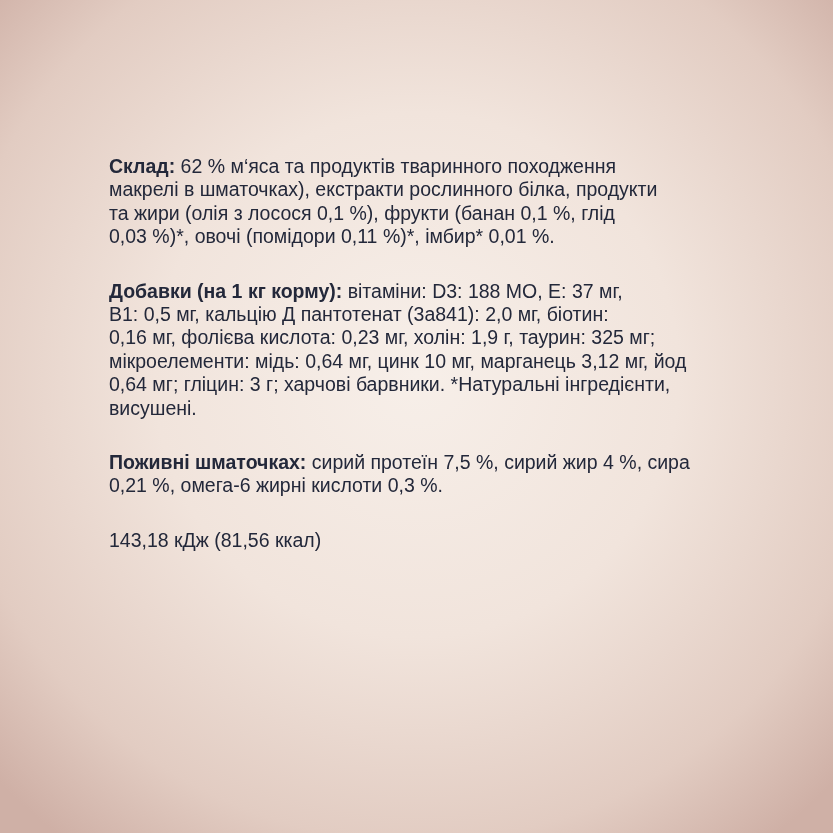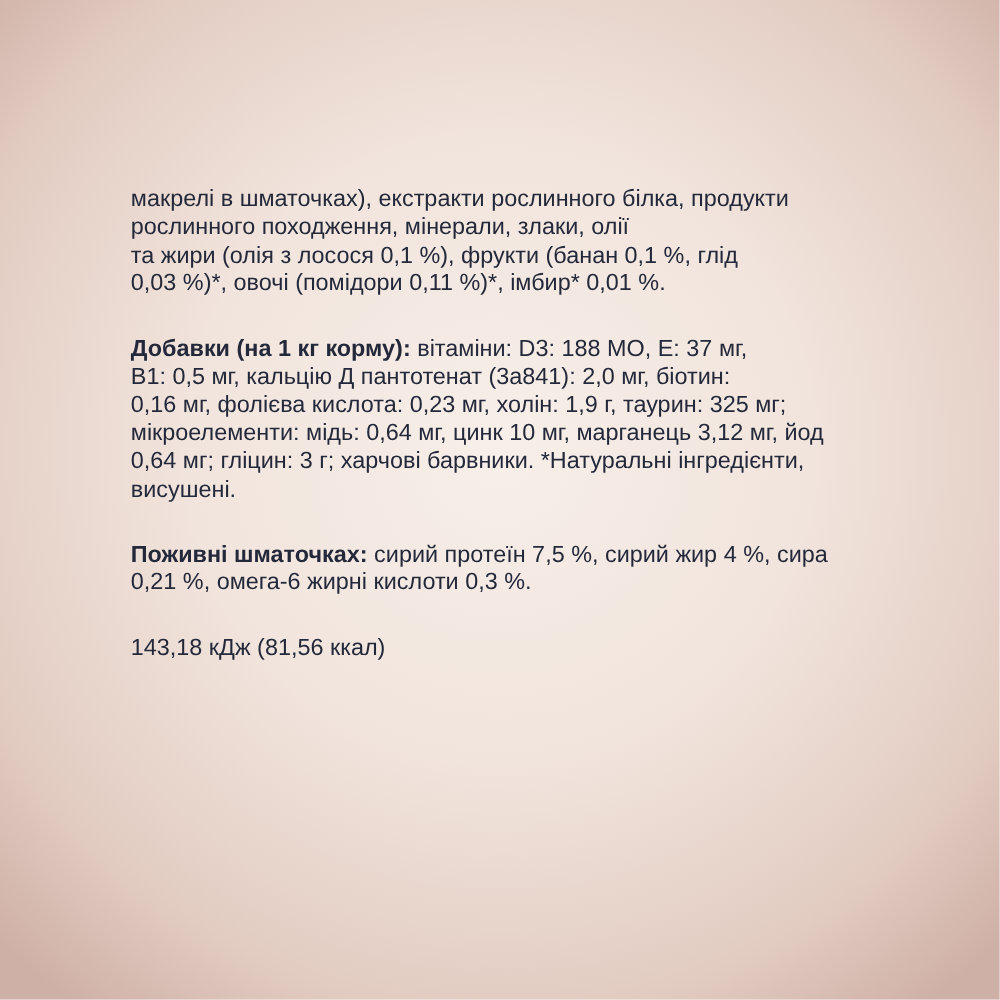--- a/index.html
+++ b/index.html
@@ -17,22 +17,22 @@
   .section { margin: 0 0 31px 0; }
   .line { display: block; white-space: nowrap; }
   .label { font-weight: bold; }
 </style>
 </head>
 <body>
 
 <div class="content">
 
   <div class="section">
+    <span class="line"><span class="label">Склад:</span><span> 62 % м‘яса та продуктів тваринного походження</span></span>
     <span class="line">макрелі в шматочках), екстракти рослинного білка, продукти</span>
-    <span class="line">рослинного походження, мінерали, злаки, олії</span>
     <span class="line">та жири (олія з лосося 0,1 %), фрукти (банан 0,1 %, глід</span>
     <span class="line">0,03 %)*, овочі (помідори 0,11 %)*, імбир* 0,01 %.</span>
   </div>
 
   <div class="section">
     <span class="line"><span class="label">Добавки (на 1 кг корму):</span><span> вітаміни: D3: 188 МО, Е: 37 мг,</span></span>
     <span class="line">В1: 0,5 мг, кальцію Д пантотенат (3а841): 2,0 мг, біотин:</span>
     <span class="line">0,16 мг, фолієва кислота: 0,23 мг, холін: 1,9 г, таурин: 325 мг;</span>
     <span class="line">мікроелементи: мідь: 0,64 мг, цинк 10 мг, марганець 3,12 мг, йод</span>
     <span class="line">0,64 мг; гліцин: 3 г; харчові барвники. *Натуральні інгредієнти,</span>

